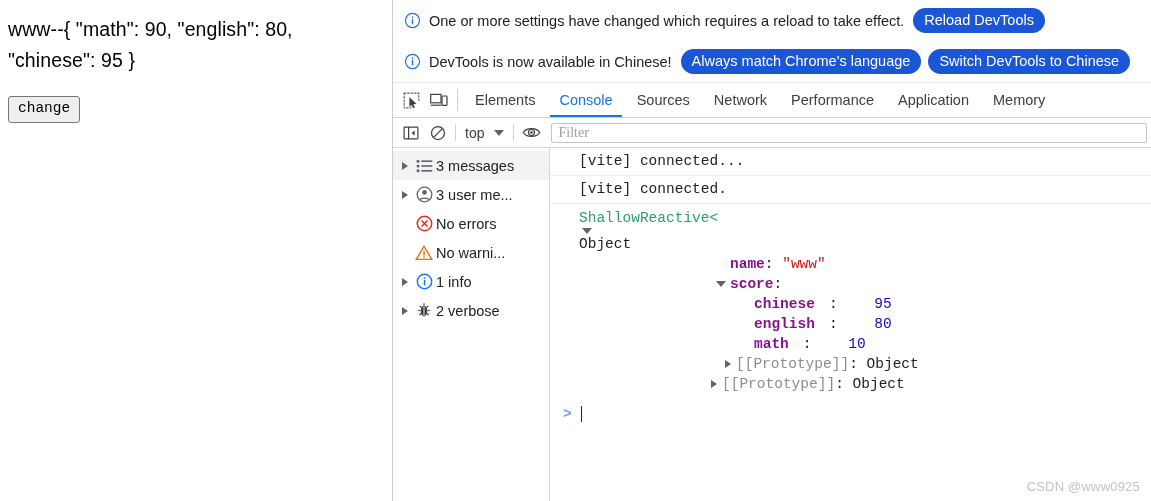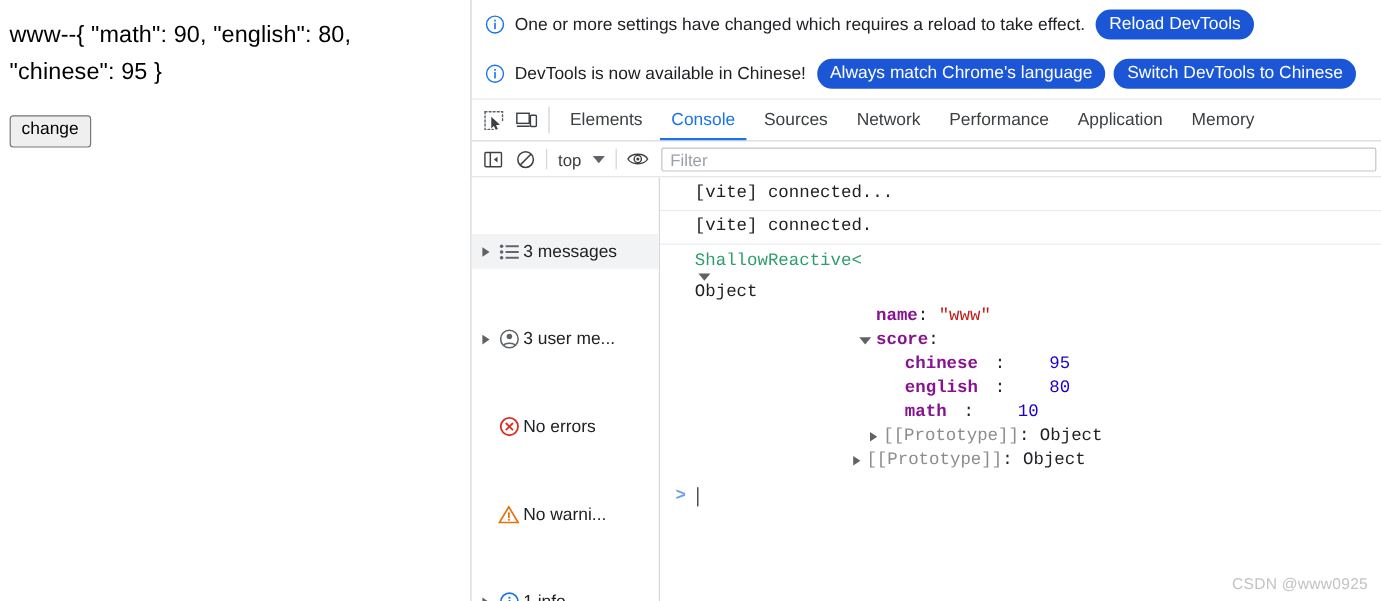--- a/index.html
+++ b/index.html
@@ -34,21 +34,21 @@
     font-size: 19.5px;
     line-height: 31px;
     color: #000000;
     letter-spacing: 0.1px;
     word-break: break-word;
     max-width: 330px;
   }
   .change-btn {
     margin-top: 20px;
     display: inline-block;
-    font-family: Liberation Sans, sans-serif;
+    font-family: Liberation Mono, monospace;
     font-size: 14.5px;
     color: #000000;
     background: #efefef;
     border: 1px solid #767676;
     border-radius: 3px;
     padding: 4px 9px 5px 9px;
     line-height: 1.1;
     cursor: default;
   }
 
@@ -189,21 +189,21 @@
     border-left: 5px solid transparent;
     border-right: 5px solid transparent;
     border-top: 6px solid #5f6368;
   }
   .filter-input {
     flex: 1 1 auto;
     height: 20px;
     margin: 0 4px 0 6px;
     border: 1px solid #c4c4c4;
     border-radius: 2px;
-    font-family: Liberation Sans, sans-serif;
+    font-family: Liberation Serif, serif;
     font-size: 14px;
     color: #202124;
     padding: 0 6px;
     background: #ffffff;
     box-sizing: border-box;
   }
   .filter-input::placeholder { color: #9aa0a6; }
 
   
   .console-body {
@@ -224,21 +224,20 @@
     height: 29px;
     display: flex;
     align-items: center;
     padding-left: 5px;
     font-size: 14.5px;
     color: #202124;
     cursor: default;
     box-sizing: border-box;
     white-space: nowrap;
     overflow: hidden;
-    margin-top: 44px;
   }
   .cs-row.selected {
     background: #f1f3f4;
   }
   .cs-arrow {
     width: 14px;
     flex: 0 0 14px;
     display: flex;
     align-items: center;
     justify-content: center;

